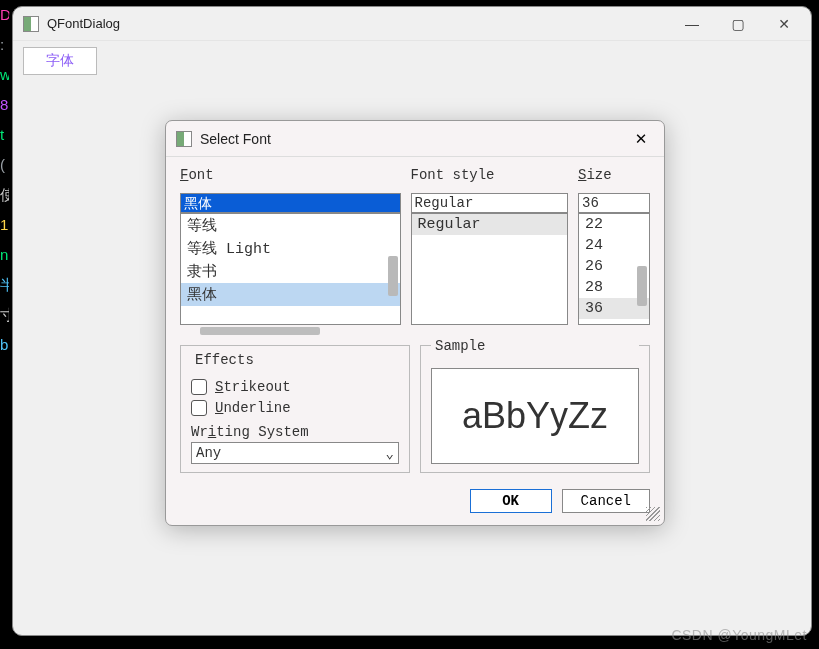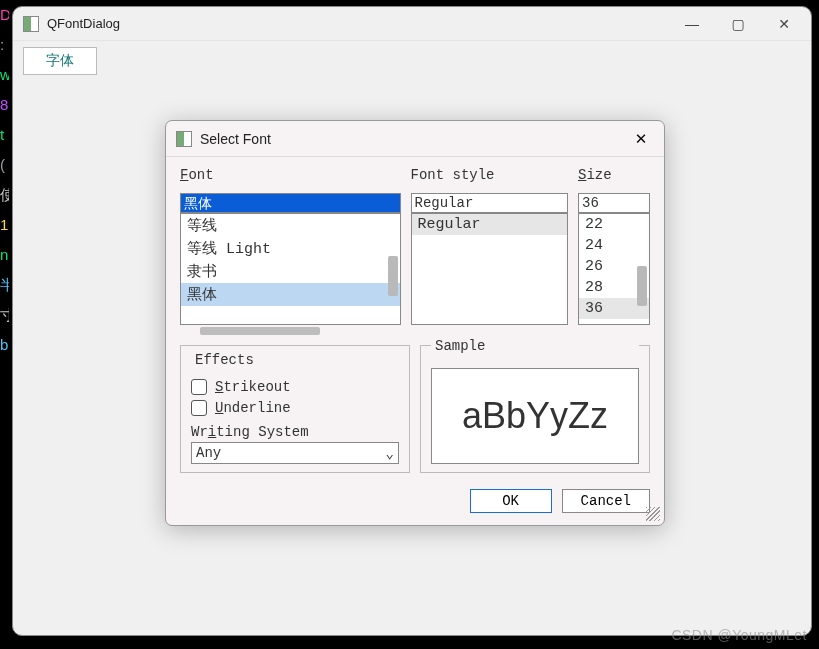--- a/index.html
+++ b/index.html
@@ -47,21 +47,21 @@
       width: 46px; height: 30px;
       display:flex; align-items:center; justify-content:center;
       color:#444; font-size:14px;
     }
     .toolbar {
       padding: 6px 10px;
     }
     .font-btn {
       background:#fff; border:1px solid #bbb;
       padding:4px 22px; font-size:14px;
-      color:#0f766e;
+      color:#8b5cf6;
     }
     
     .dialog {
       position:absolute;
       left: 165px; top: 120px;
       width: 500px;
       background: #f7f3f4;
       border: 1px solid #999;
       border-radius: 7px;
       box-shadow: 0 4px 24px rgba(0,0,0,.25);
@@ -135,21 +135,21 @@
     }
     .dlg-buttons {
       display:flex; gap:10px; justify-content:flex-end;
       padding: 10px 14px 12px 14px;
     }
     .btn {
       min-width:82px;
       padding:3px 18px; background:#fff; border:1px solid #888;
       font-family:"Courier New",monospace; font-size:14px;
     }
-    .btn.primary { border:1.5px solid #1a6fd6; }
+    .btn.primary { border:1.5px solid #1a6fd6;font-weight:bold; }
     .grip {
       position:absolute; right:4px; bottom:4px; width:14px; height:14px;
       background: repeating-linear-gradient(135deg,#999 0 1px, transparent 1px 3px);
     }
     .watermark {
       position:absolute; right:12px; bottom:6px;
       color:#8e8e8e; font-size:14px; font-family:sans-serif;
       letter-spacing:.5px;
       opacity:.6;
     }

